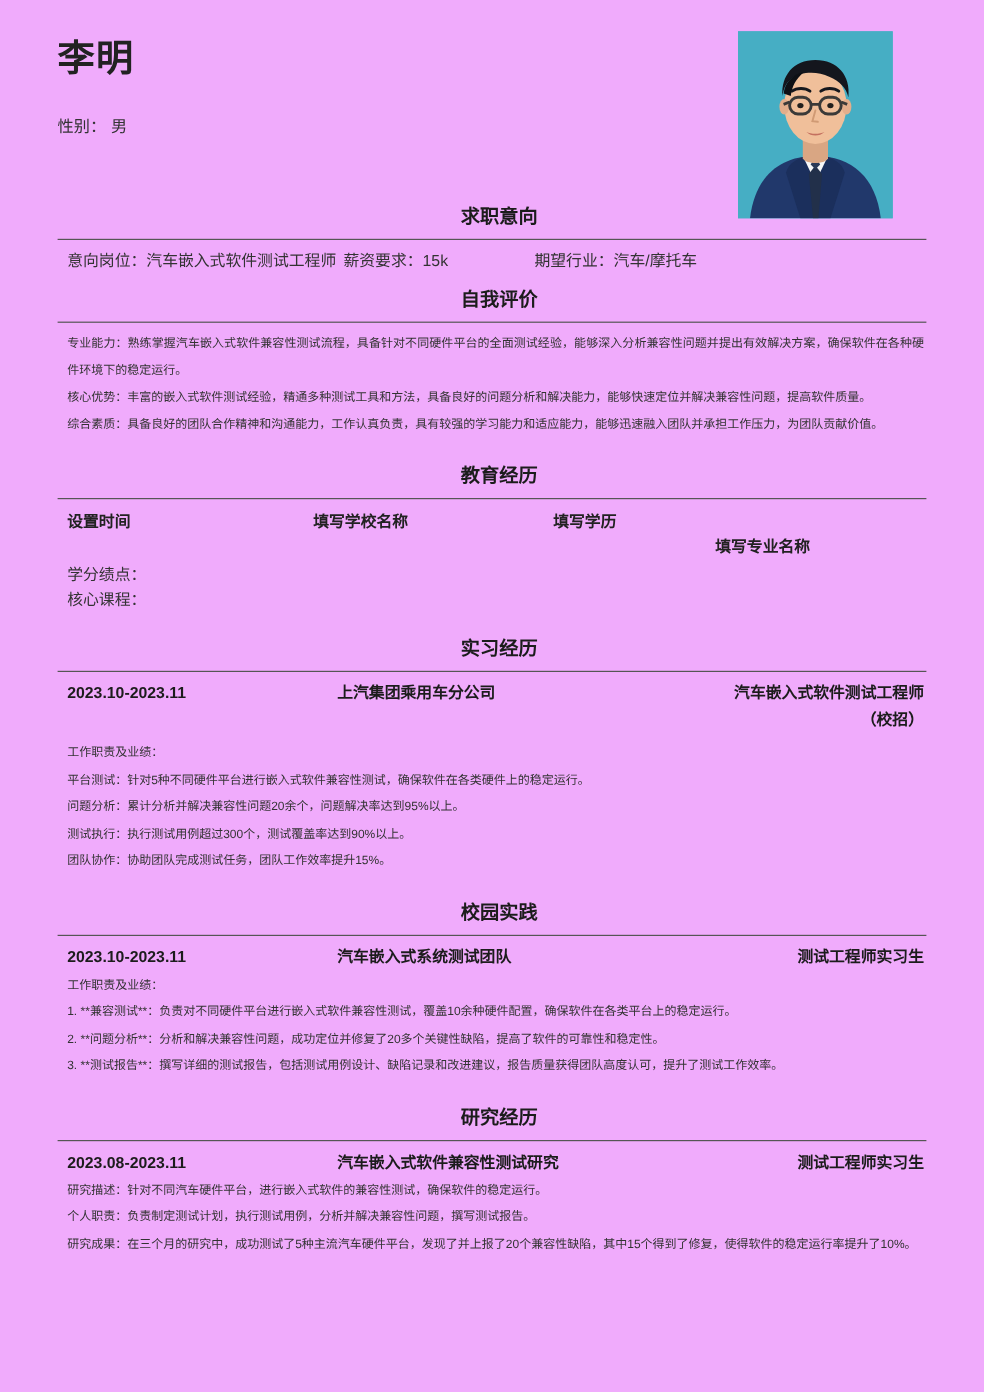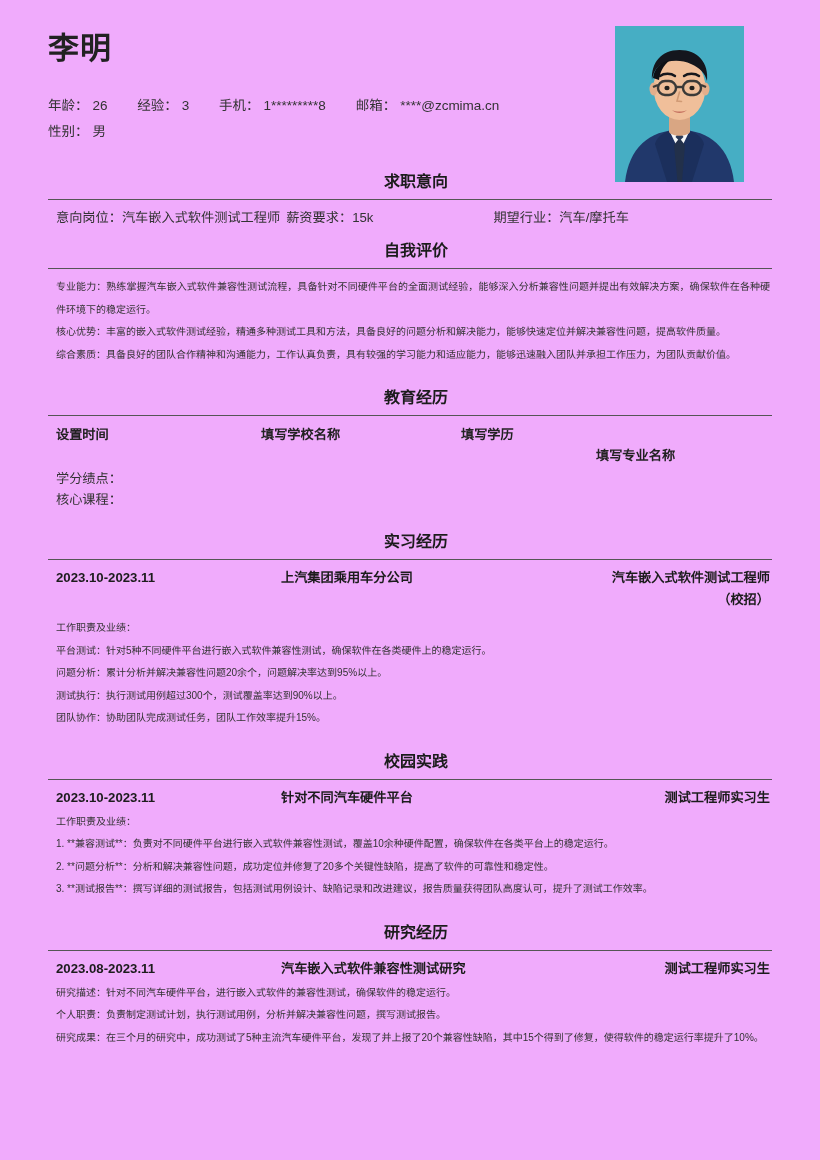--- a/index.html
+++ b/index.html
@@ -95,21 +95,21 @@
   
   .intent-line {
     font-size: 13.2px;
     line-height: 22px;
     color: #333333;
     display: flex;
     align-items: flex-start;
   }
   .intent-a { white-space: nowrap; }
   .intent-b { white-space: nowrap; margin-left: 6px; }
-  .intent-c { white-space: nowrap; margin-left: 120px; }
+  .intent-c { white-space: nowrap; margin-left: 72px; }
 
   
   .edu-head {
     display: flex;
     font-size: 13.2px;
     font-weight: bold;
     color: #222222;
     line-height: 24px;
   }
   .edu-c1 { width: 205px; }
@@ -141,34 +141,20 @@
   .spacer-10 { height: 10px; }
 </style>
 </head>
 <body>
 
 <div class="page">
 
   <div class="header">
     <div class="name">李明</div>
 
-    <div class="meta-row">
-      <span class="meta-item">
-        <span class="mlabel">年龄：</span><span class="mval">26</span>
-      </span>
-      <span class="meta-item">
-        <span class="mlabel">经验：</span><span class="mval">3</span>
-      </span>
-      <span class="meta-item">
-        <span class="mlabel">手机：</span><span class="mval">1*********8</span>
-      </span>
-      <span class="meta-item">
-        <span class="mlabel">邮箱：</span><span class="mval">****@zcmima.cn</span>
-      </span>
-    </div>
 
     <div class="meta-row">
       <span class="meta-item">
         <span class="mlabel">性别：</span><span class="mval">男</span>
       </span>
     </div>
 
     <div class="photo">
       <svg viewBox="0 0 129 156" preserveAspectRatio="xMidYMid slice">
         <rect x="0" y="0" width="129" height="156" fill="#46aec4"></rect>
@@ -276,21 +262,21 @@
   </div>
 
   <div class="spacer-10"></div>
 
   <div class="section">
     <div class="section-title">校园实践</div>
     <div class="section-rule"></div>
     <div class="section-body">
       <div class="entry-head">
         <div class="entry-date">2023.10-2023.11</div>
-        <div class="entry-org">针对不同汽车硬件平台</div>
+        <div class="entry-org">汽车嵌入式系统测试团队</div>
         <div class="entry-role">测试工程师实习生</div>
       </div>
       <div class="entry-body" style="margin-top:2px">
         <p class="para">工作职责及业绩：</p>
         <p class="para">1. **兼容测试**：负责对不同硬件平台进行嵌入式软件兼容性测试，覆盖10余种硬件配置，确保软件在各类平台上的稳定运行。</p>
         <p class="para">2. **问题分析**：分析和解决兼容性问题，成功定位并修复了20多个关键性缺陷，提高了软件的可靠性和稳定性。</p>
         <p class="para">3. **测试报告**：撰写详细的测试报告，包括测试用例设计、缺陷记录和改进建议，报告质量获得团队高度认可，提升了测试工作效率。</p>
       </div>
     </div>
   </div>

